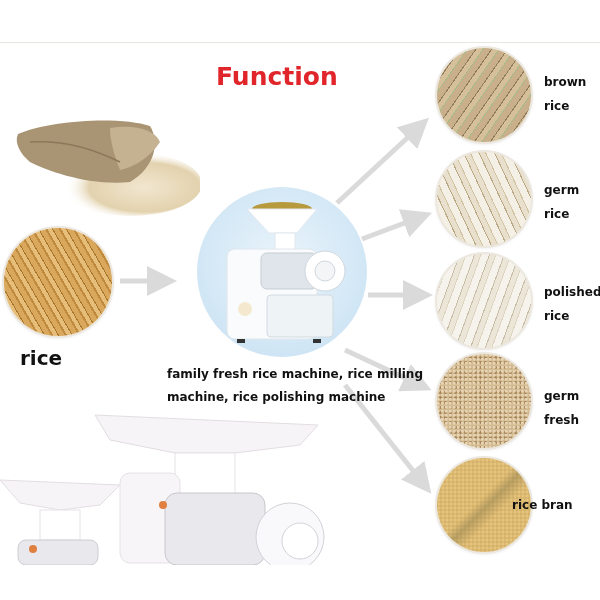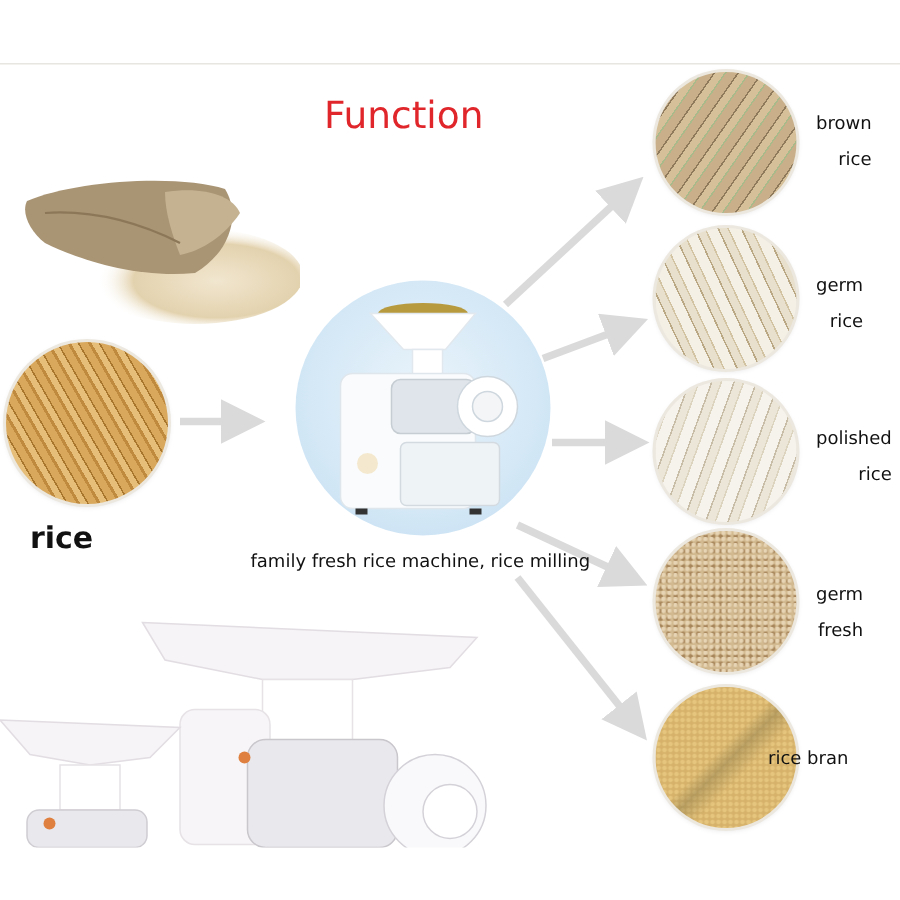--- a/index.html
+++ b/index.html
@@ -1,22 +1,22 @@
 <!DOCTYPE html>
 <html><head>
 <meta charset="utf-8">
 <style>
   html,body{margin:0;padding:0;}
   body{width:600px;height:600px;background:#ffffff;position:relative;overflow:hidden;font-family:"DejaVu Sans","Liberation Sans",sans-serif;}
   .topline{position:absolute;left:0;top:42px;width:600px;height:1px;background:#e8e6e0;}
-  .title{position:absolute;left:216px;top:62px;font-size:25px;font-weight:normal;color:#e0262a;letter-spacing:0px;}
-  .label{position:absolute;font-size:12px;font-weight:normal;color:#111;line-height:24px;text-align:right;}
+  .title{position:absolute;left:216px;top:62px;font-size:25px;font-weight:bold;color:#e0262a;letter-spacing:0px;}
+  .label{position:absolute;font-size:12px;font-weight:bold;color:#111;line-height:24px;}
   .circle{position:absolute;border-radius:50%;box-shadow:0 0 0 2px #ece8e0, 0 1px 4px rgba(0,0,0,0.15);}
   .rice-label{position:absolute;left:20px;top:346px;font-size:20px;font-weight:bold;color:#111;}
-  .caption{position:absolute;left:167px;top:363px;font-size:12px;font-weight:normal;color:#111;line-height:23px;width:260px;}
+  .caption{position:absolute;left:167px;top:363px;font-size:12px;font-weight:bold;color:#111;line-height:23px;width:260px;}
   svg.arrows{position:absolute;left:0;top:0;}
   .sack{position:absolute;left:10px;top:112px;width:190px;height:110px;}
   .machine-bg{position:absolute;left:197px;top:187px;width:170px;height:170px;border-radius:50%;background:radial-gradient(circle at 50% 45%,#eaf4fb 0%,#d4e8f6 60%,#c3def2 100%);}
   .big-machine{position:absolute;left:0;top:405px;width:330px;height:160px;}
 </style>
 </head>
 <body>
 
 <div class="topline"></div>
 
@@ -67,20 +67,21 @@
     <circle cx="128" cy="84" r="10" fill="#f3f5f7" stroke="#cfd7de"></circle>
     <rect x="70" y="108" width="66" height="42" rx="4" fill="#eef3f6" stroke="#d3dbe1"></rect>
     <circle cx="48" cy="122" r="7" fill="#f4e9cf"></circle>
     <rect x="40" y="152" width="8" height="4" fill="#333"></rect>
     <rect x="116" y="152" width="8" height="4" fill="#333"></rect>
   </svg>
 </div>
 
 <div class="caption">
   <div>family fresh rice machine, rice milling</div>
+  <div>machine, rice polishing machine</div>
 </div>
 
 <div class="circle" style="left:437px;top:48px;width:94px;height:94px;background:
      repeating-linear-gradient(125deg,#c9b08a 0 6px,#8f7b5c 6px 7px,#d6c09a 7px 12px,#a8b98a 12px 13px),#c2a97f;"></div>
 <div class="label" style="left:544px;top:70px;">
   <div>brown</div>
   <div>rice</div>
 </div>
 
 <div class="circle" style="left:437px;top:152px;width:94px;height:94px;background:

